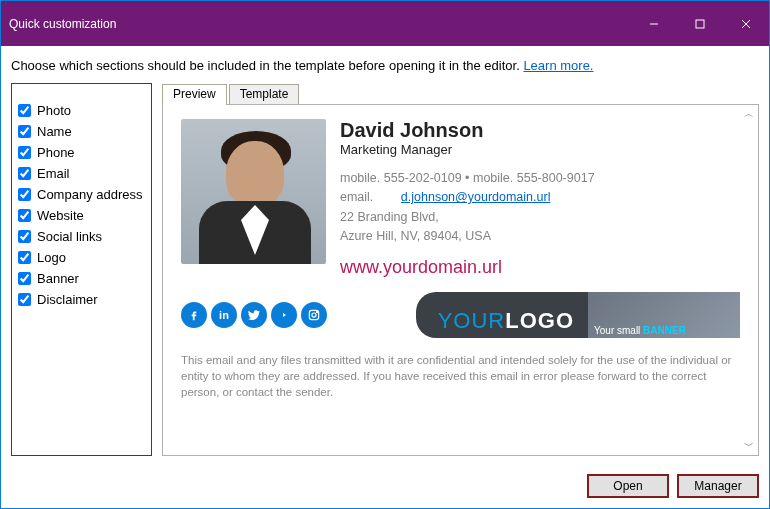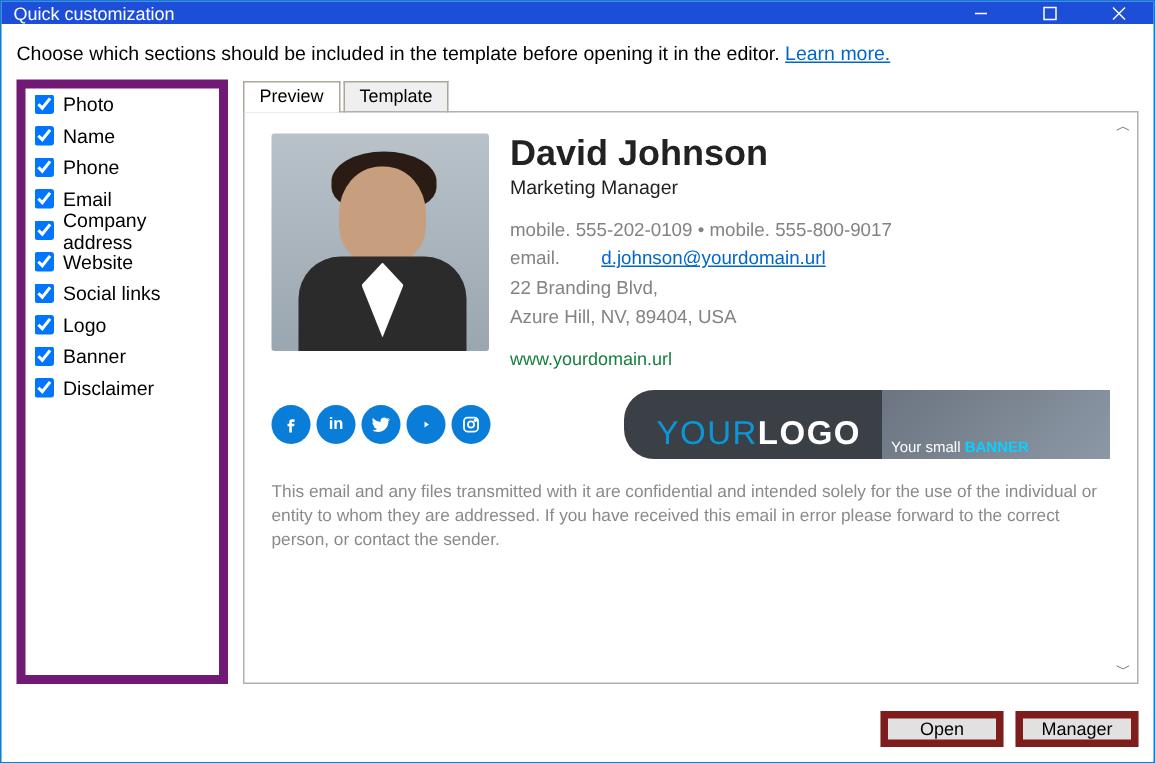--- a/index.html
+++ b/index.html
@@ -1,65 +1,65 @@
 <!DOCTYPE html>
 <html><head>
 <meta charset="utf-8">
 <style>
   * { box-sizing: border-box; }
   html, body { margin: 0; padding: 0; font-family: "Segoe UI", Tahoma, sans-serif; font-size: 12px; color: #000; }
   .window { width: 770px; height: 509px; border: 1px solid #0a7dd8; background: #fff; display: flex; flex-direction: column; }
-  .titlebar { height: 15px; background: #1d4ed8; color: #fff; display: flex; align-items: center; }
+  .titlebar { height: 45px; background: #701a75; color: #fff; display: flex; align-items: center; }
   .titlebar .title { padding: 0 8px; font-size: 12px; flex: 0 0 auto; }
   .titlebar .spacer { flex: 1; }
   .tb-btn { width: 46px; height: 30px; display: flex; align-items: center; justify-content: center; color: #fff; }
   .tb-btn svg { stroke: #fff; fill: none; stroke-width: 1; }
 
   .desc-row { padding: 12px 22px 10px 10px; font-size: 13px; border-bottom: 0; }
   .desc-row a { color: #0066cc; text-decoration: underline; }
   .body { display: flex; gap: 10px; padding: 0 10px 10px 10px; flex: 1; min-height: 0; }
-  .left { width: 141px; border: 6px solid #701a75; padding: 0 6px; overflow: auto; }
+  .left { width: 141px; border: 1px solid #701a75; padding: 16px 6px; overflow: auto; }
   .chk-row { display: flex; align-items: center; gap: 6px; height: 21px; font-size: 13px; }
   .chk-row input { margin: 0; width: 13px; height: 13px; }
 
   .right { flex: 1; min-width: 0; border: 0; display: flex; flex-direction: column; }
   .tabs { display: flex; height: 21px; }
   .tab { padding: 2px 10px; border: 1px solid #aca899; background: #efefef; font-size: 12px; position: relative; top: 1px; border-bottom: none; margin-right: 2px; }
   .tab.active { background: #fff; z-index: 2; }
   .preview-box { flex: 1; border: 1px solid #b0b0b0; padding: 14px 18px; overflow: hidden; position: relative; }
   .scrollbar-stub-up, .scrollbar-stub-down { position: absolute; right: 2px; width: 14px; height: 14px; color: #666; display:flex; align-items:center; justify-content:center; font-size:10px;}
   .scrollbar-stub-up { top: 2px; }
   .scrollbar-stub-down { bottom: 2px; }
 
   .sig-top { display: flex; gap: 14px; }
   .photo { width: 145px; height: 145px; border-radius: 2px; background: linear-gradient(180deg,#b9c2c9 0,#9aa6b0 100%); position: relative; overflow: hidden; flex-shrink:0; }
   .photo .head { position:absolute; left:45px; top:22px; width:58px; height:65px; background:#c79f7e; border-radius:48% 48% 40% 40%; }
   .photo .hair { position:absolute; left:40px; top:12px; width:70px; height:40px; background:#2a1c14; border-radius:50% 50% 40% 40%; }
   .photo .body { position:absolute; left:18px; top:82px; width:112px; height:80px; background:#2b2b2b; border-radius:28px 28px 0 0; }
   .photo .shirt { position:absolute; left:60px; top:86px; width:28px; height:50px; background:#fff; clip-path: polygon(50% 0,100% 30%,50% 100%,0 30%);}
-  .sig-info .name { font-size: 24px; font-weight: 600; color:#222; }
+  .sig-info .name { font-size: 20px; font-weight: 600; color:#222; }
   .sig-info .title { font-size: 13px; margin-bottom: 12px; color:#222; }
   .muted { color: #838383; font-size: 12.5px; line-height: 1.55; }
   .muted a { color: #0066cc; text-decoration: underline; margin-left: 24px; }
-  .web { font-size: 12px; margin-top: 10px; color:#15803d; }
+  .web { font-size: 18px; margin-top: 10px; color:#be185d; }
 
   .row2 { display: flex; align-items: center; gap: 22px; margin-top: 14px; }
   .socials { display: flex; gap: 4px; }
   .sico { width: 26px; height: 26px; border-radius: 50%; background: #0a7dd8; color: #fff; display: flex; align-items: center; justify-content: center; font-size: 13px; font-weight: bold; font-family: Arial, sans-serif; }
   .logo-box { display: flex; align-items: stretch; margin-left: auto; }
   .logo-main { background: #3b3f46; color: #fff; padding: 16px 14px 4px 22px; font-size: 22px; font-weight: 300; letter-spacing: 1px; border-radius: 20px 0 0 20px; display:flex; align-items:center; }
   .logo-main .p1 { color: #0a97d8; font-weight: 400; }
   .logo-main .p2 { color: #fff; font-weight: 600; }
   .banner { width: 152px; background: linear-gradient(135deg,#6b7480,#8d98a6); position: relative; color: #fff; font-size: 10px; display:flex; align-items:flex-end; padding: 2px 6px; }
   .banner .bt2 { color: #0ad0ff; font-weight: bold; }
 
   .disclaimer { margin-top: 14px; font-size: 11.5px; color: #8a8a8a; line-height: 1.4; max-width: 580px; }
 
   .footer { display: flex; justify-content: flex-end; gap: 8px; padding: 8px 10px 10px 10px; }
-  .btn { min-width: 82px; height: 24px; border: 5px solid #7f1d1d; background: #e1e1e1; font-size: 12px; display: flex; align-items: center; justify-content: center; cursor: default; }
+  .btn { min-width: 82px; height: 24px; border: 2px solid #7f1d1d; background: #e1e1e1; font-size: 12px; display: flex; align-items: center; justify-content: center; cursor: default; }
 </style>
 </head>
 <body>
 
 <div class="window">
   <div class="titlebar">
     <div class="title">Quick customization</div>
     <div class="spacer"></div>
     <div class="tb-btn">
         <svg width="10" height="10">

